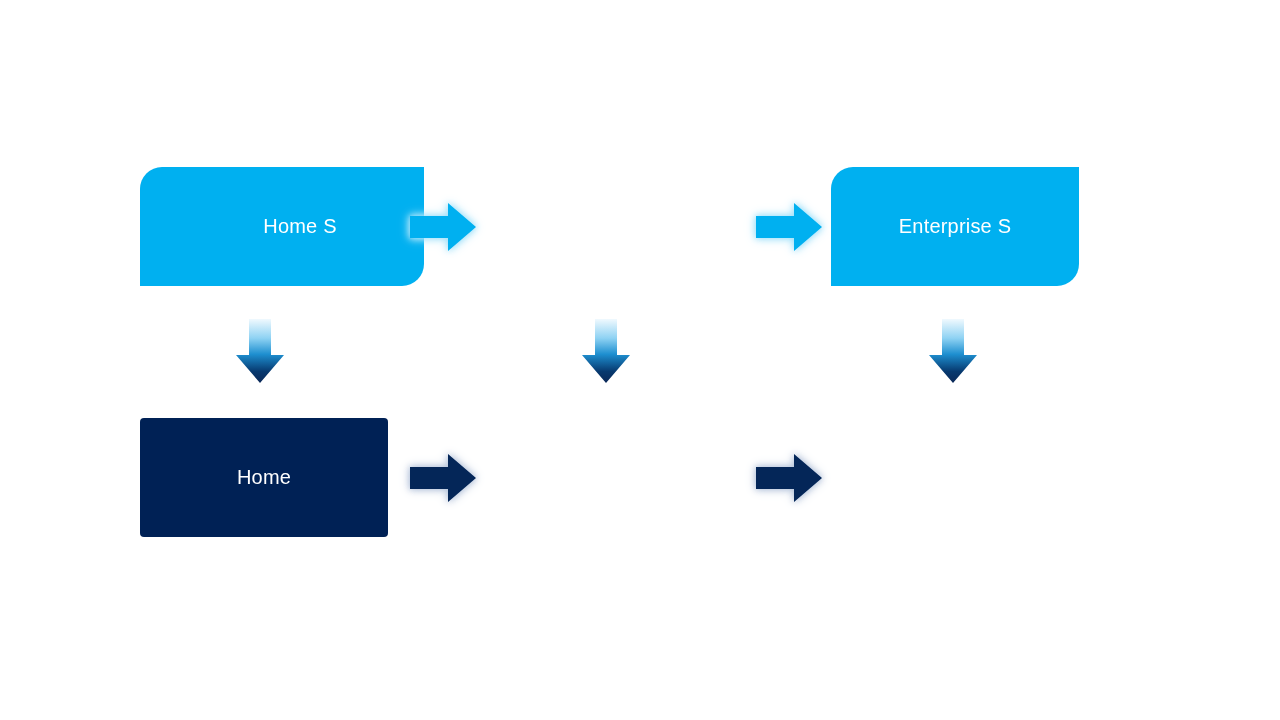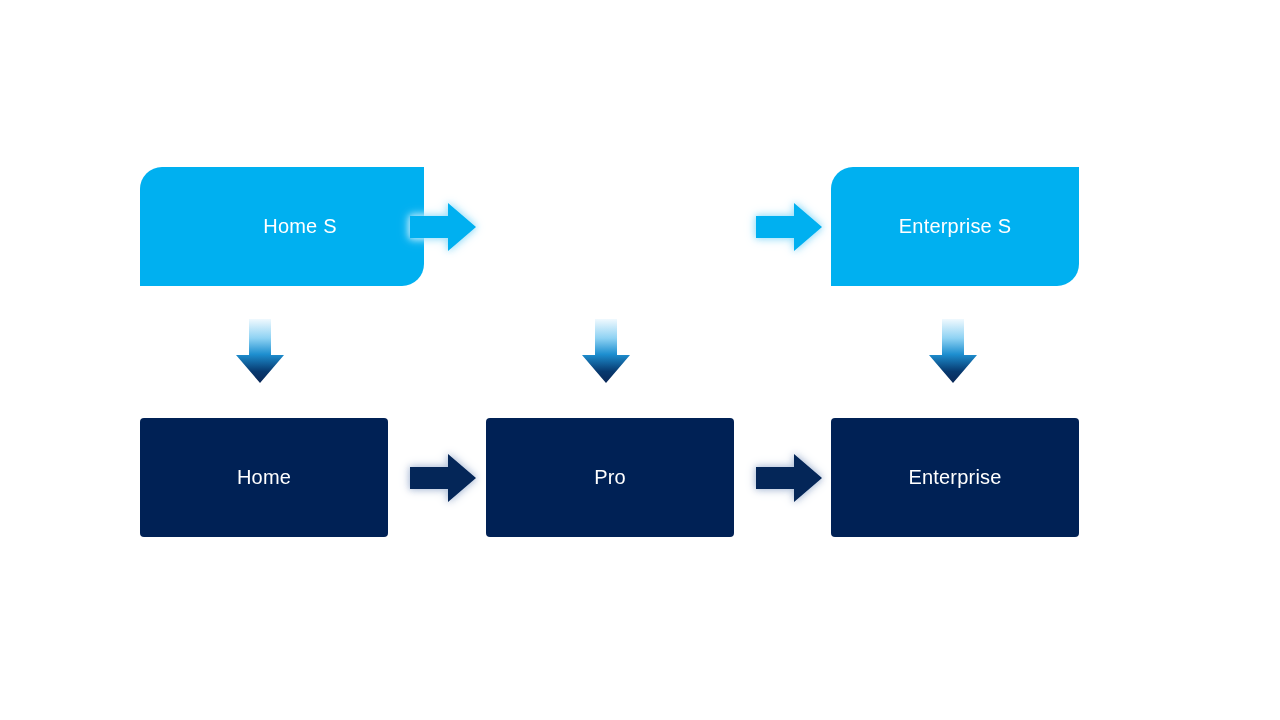--- a/index.html
+++ b/index.html
@@ -93,26 +93,20 @@
   <svg class="arrow-down-svg" style="left:582px; top:319px;" viewBox="0 0 48 64">
     <polygon points="13,0 35,0 35,36 48,36 24,64 0,36 13,36" fill="url(#downGrad)"></polygon>
   </svg>
   <svg class="arrow-down-svg" style="left:929px; top:319px;" viewBox="0 0 48 64">
     <polygon points="13,0 35,0 35,36 48,36 24,64 0,36 13,36" fill="url(#downGrad)"></polygon>
   </svg>
 
   <div class="node node-bottom" style="left:140px; top:418px;">
     <span>Home</span>
   </div>
-  <div class="node node-bottom" style="left:486px; top:418px;">
-    <span>Pro</span>
-  </div>
-  <div class="node node-bottom" style="left:831px; top:418px;">
-    <span>Enterprise</span>
-  </div>
 
   <svg class="arrow-right-svg glow-navy" style="left:410px; top:454px;" viewBox="0 0 66 48">
     <polygon points="0,13 38,13 38,0 66,24 38,48 38,35 0,35" fill="#042658"></polygon>
   </svg>
   <svg class="arrow-right-svg glow-navy" style="left:756px; top:454px;" viewBox="0 0 66 48">
     <polygon points="0,13 38,13 38,0 66,24 38,48 38,35 0,35" fill="#042658"></polygon>
   </svg>
 
 </div>
 

